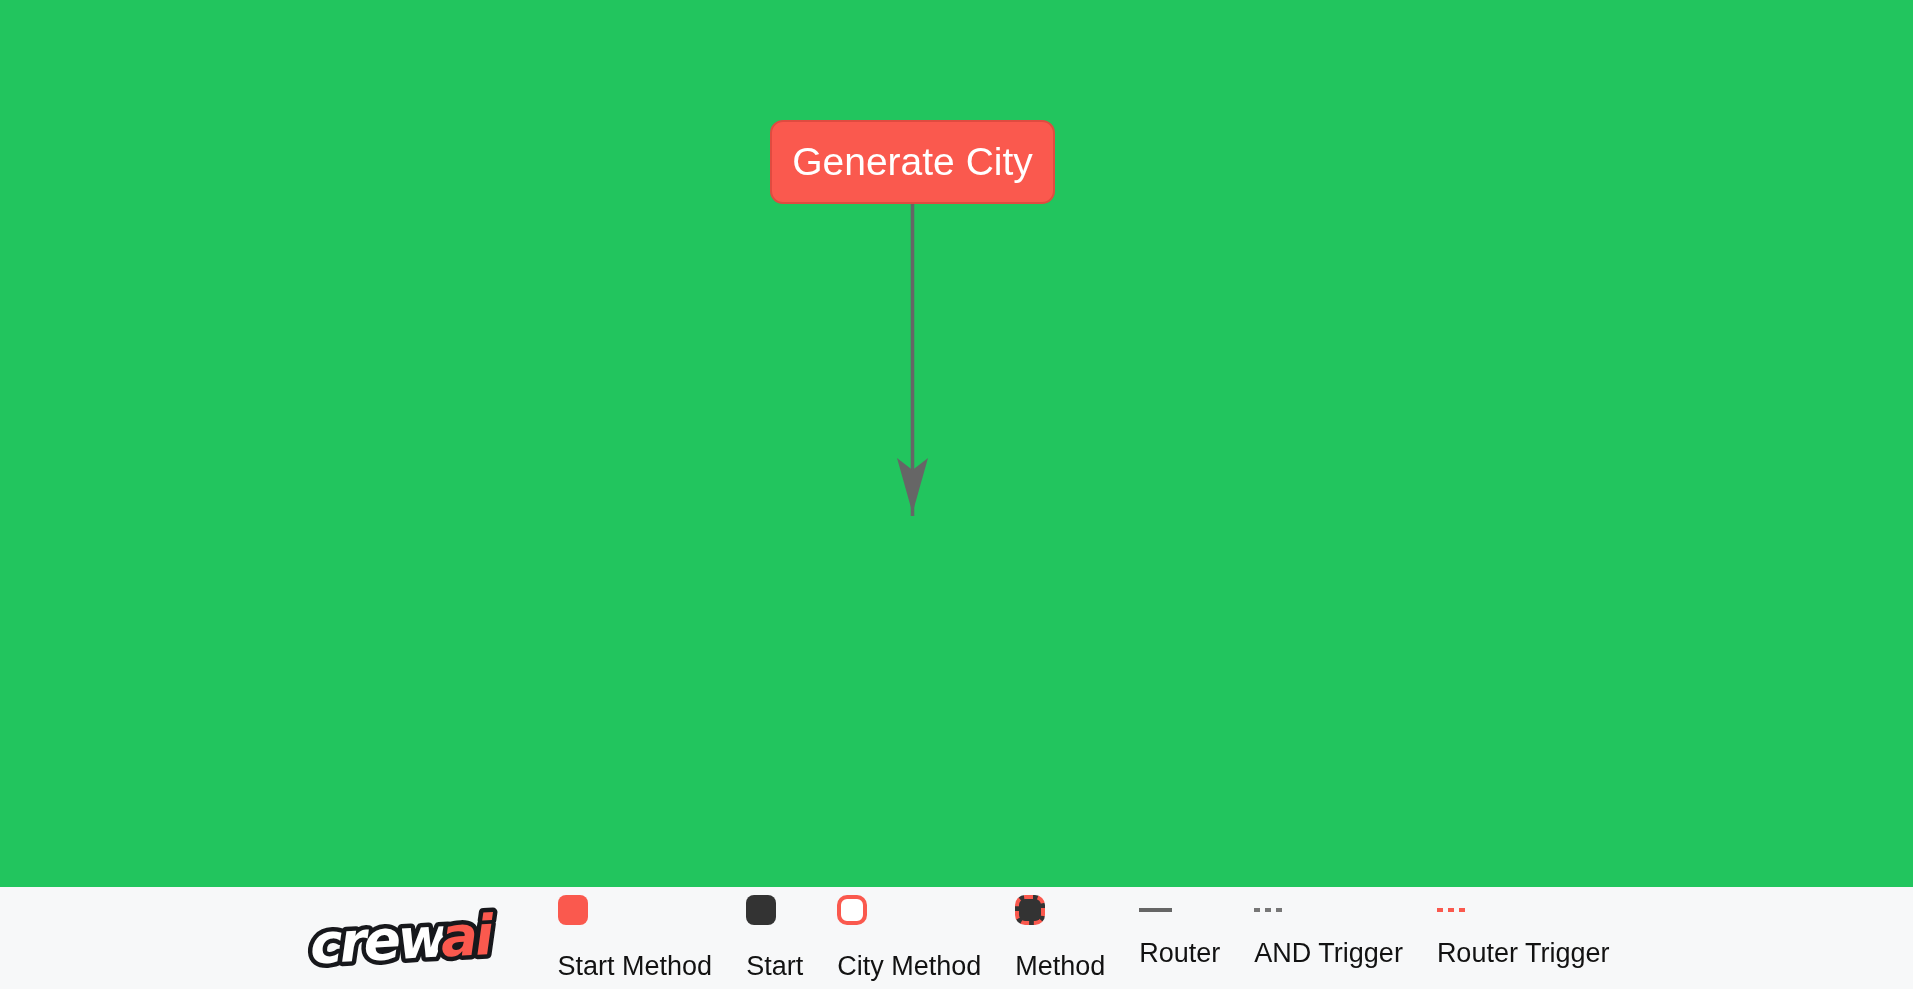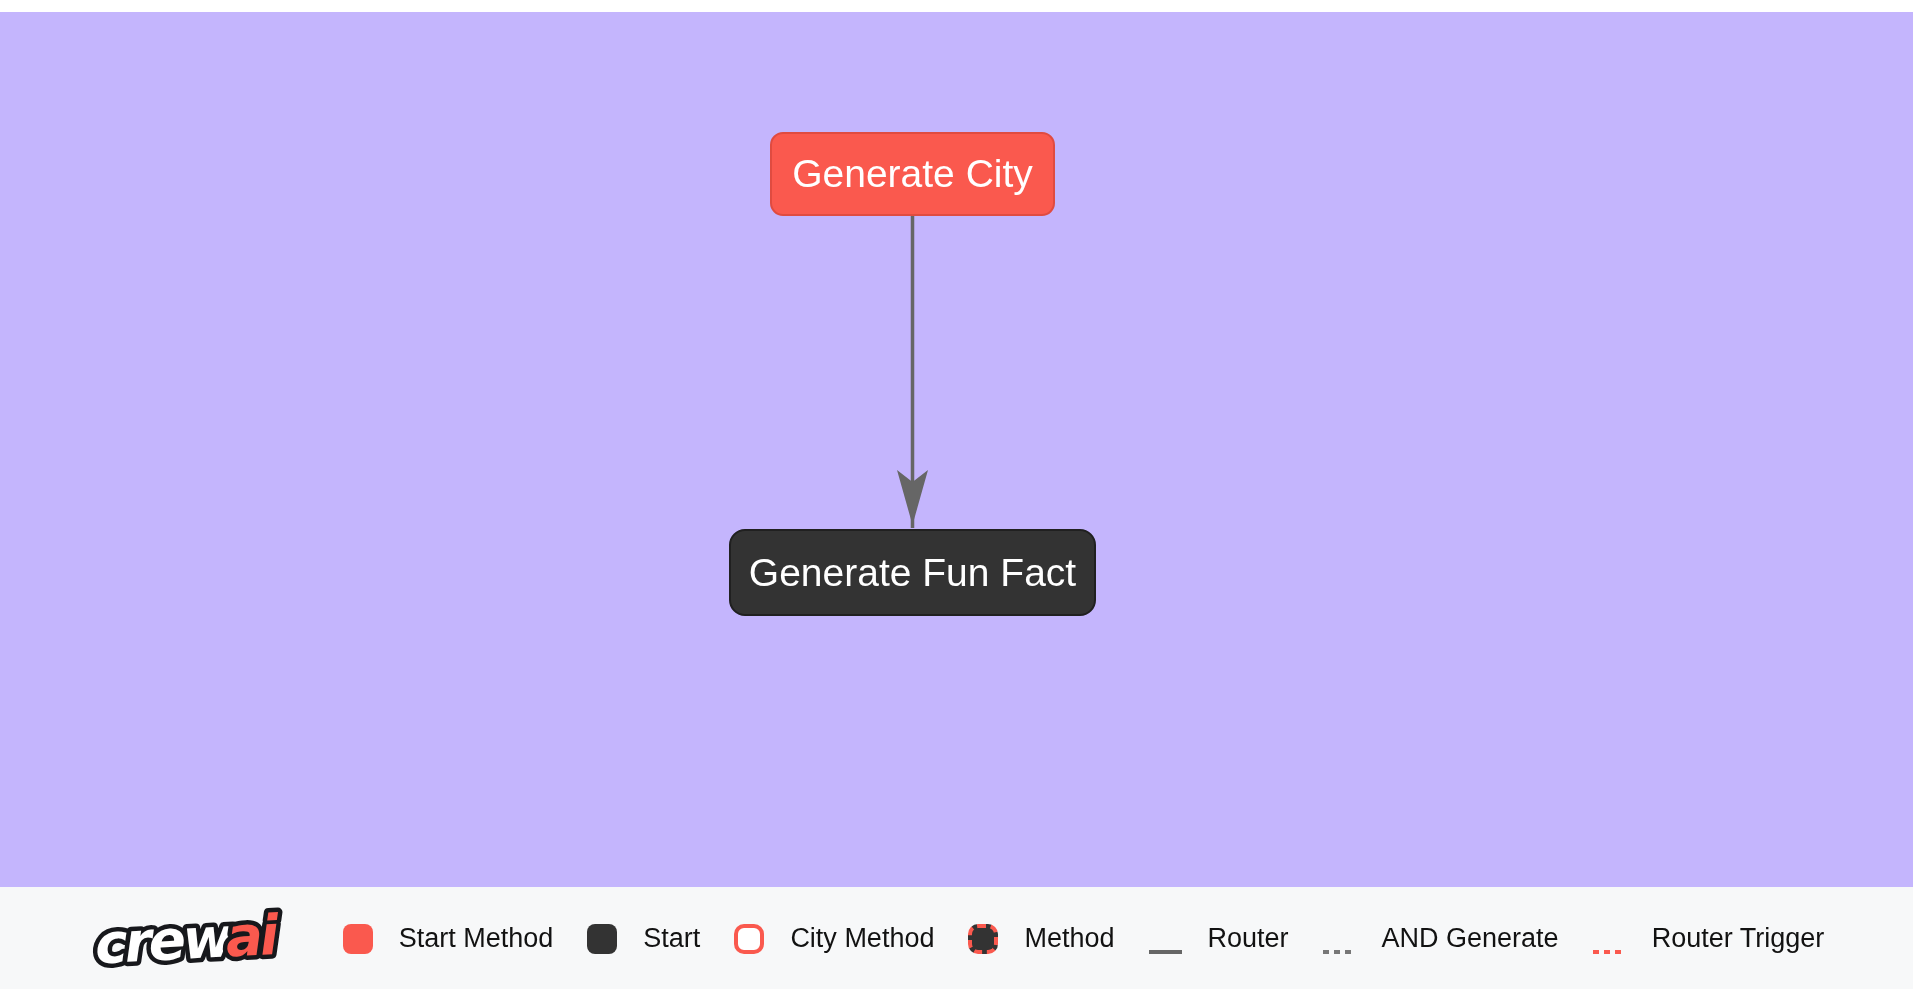--- a/index.html
+++ b/index.html
@@ -8,24 +8,24 @@
     width: 1913px;
     height: 989px;
     background: #ffffff;
     overflow: hidden;
     font-family: "Liberation Sans", sans-serif;
   }
 
   
   .flow-canvas {
     position: absolute;
-    left: 0; top: 12px;
+    left: 0; top: 0;
     width: 1913px;
     height: 887px;
-    background: #c4b5fd;
+    background: #22c55e;
   }
   .edge-layer {
     position: absolute;
     left: 0; top: 0;
     width: 1913px;
     height: 887px;
     pointer-events: none;
   }
   .flow-node {
     position: absolute;
@@ -67,23 +67,24 @@
     background: #F7F8F9;
     display: flex;
     align-items: center;
     justify-content: center;
     gap: 34px;
     font-size: 27px;
     color: #121212;
   }
   .legend-item {
     display: flex;
-    align-items: flex-end;
+    align-items: flex-start;
     gap: 26px;
     white-space: nowrap;
+    flex-direction: column;
   }
   .swatch {
     width: 30px;
     height: 30px;
     border-radius: 8px;
     box-sizing: border-box;
     flex: 0 0 auto;
   }
   .swatch-start   { background: #FA594E; }
   .swatch-method  { background: #333333; }
@@ -107,23 +108,20 @@
 
   <svg class="edge-layer">
     <line x1="912.5" y1="204" x2="912.5" y2="516" stroke="#666666" stroke-width="3.5"></line>
     <polygon points="912.5,513 897,458 912.5,470 928,458" fill="#666666"></polygon>
   </svg>
 
   <div class="flow-node node-start">
     <span>Generate City</span>
   </div>
 
-  <div class="flow-node node-method">
-    <span>Generate Fun Fact</span>
-  </div>
 
 </div>
 
 <div class="legend-bar">
 
   <svg class="crewai-logo" width="220" height="80" viewBox="0 0 220 80">
     <g transform="rotate(-3 110 45)">
       <text x="6" y="60" font-family="DejaVu Sans, sans-serif" font-size="55" font-style="italic" font-weight="bold" letter-spacing="-3" fill="#ffffff" stroke="#17181c" stroke-width="9" paint-order="stroke" stroke-linejoin="round">crew</text>
       <text x="137" y="60" font-family="DejaVu Sans, sans-serif" font-size="55" font-style="italic" font-weight="bold" letter-spacing="-3" fill="#FA594E" stroke="#17181c" stroke-width="9" paint-order="stroke" stroke-linejoin="round">ai</text>
     </g>
@@ -149,21 +147,21 @@
     <span>Method</span>
   </div>
 
   <div class="legend-item">
     <span class="line-sample line-solid"></span>
     <span>Router</span>
   </div>
 
   <div class="legend-item">
     <span class="line-sample line-dashed"></span>
-    <span>AND Generate</span>
+    <span>AND Trigger</span>
   </div>
 
   <div class="legend-item">
     <span class="line-sample line-dashed-red"></span>
     <span>Router Trigger</span>
   </div>
 
 </div>
 
 </body></html>

